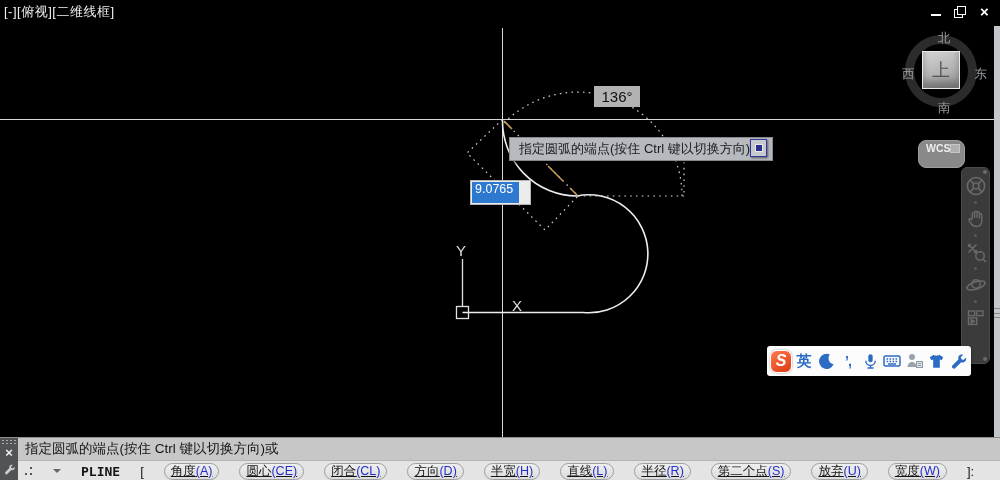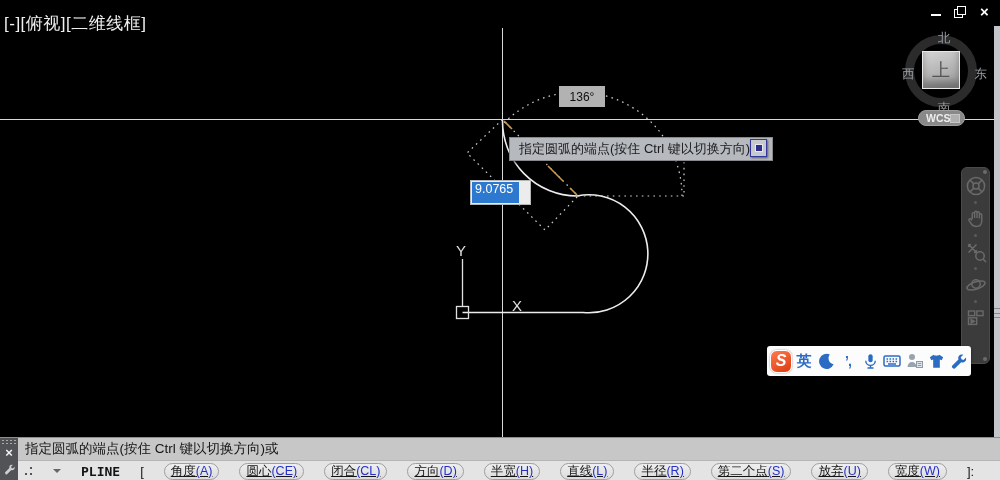--- a/index.html
+++ b/index.html
@@ -1,56 +1,56 @@
 <!DOCTYPE html>
 <html><head>
 <meta charset="utf-8">
 <style>
   html,body{margin:0;padding:0;background:#222;}
   *{box-sizing:border-box;font-family:"Liberation Sans","DejaVu Sans",sans-serif;}
   .screen{position:relative;width:1000px;height:480px;background:#000;overflow:hidden;}
 
   
-  .title-label{position:absolute;left:4px;top:12px;font-size:17px;color:#f0f0f0;letter-spacing:.5px;z-index:6;}
+  .title-label{position:absolute;left:4px;top:3px;font-size:13px;color:#f0f0f0;letter-spacing:.5px;z-index:6;}
   .win-btns{position:absolute;right:8px;top:5px;display:flex;gap:9px;z-index:6;align-items:center;}
   .wb{width:15px;height:15px;position:relative;cursor:default;}
   .wb-min i{position:absolute;left:2px;top:9px;width:10px;height:2px;background:#fff;}
   .wb-restore i.b{position:absolute;left:1px;top:4px;width:9px;height:9px;border:1.4px solid #fff;}
   .wb-restore i.f{position:absolute;left:4px;top:1px;width:9px;height:9px;border:1.4px solid #fff;background:#000;}
   .wb-close{color:#fff;font-size:15px;line-height:14px;text-align:center;font-weight:bold;}
 
   
   svg.draw{position:absolute;left:0;top:0;z-index:1;}
 
   
   .viewcube{position:absolute;left:903px;top:30px;width:82px;height:84px;z-index:2;font-size:12.5px;color:#9aa0a5;}
   .vc-ring{position:absolute;left:2px;top:5px;width:72px;height:72px;border-radius:50%;border:9px solid #2b2b2b;}
   .vc-cube{position:absolute;left:19px;top:21px;width:38px;height:38px;background:linear-gradient(160deg,#d4d4d4,#989898);border:1px solid #e9e9e9;box-shadow:inset 0 -7px 7px rgba(0,0,0,.28);display:flex;align-items:center;justify-content:center;font-size:18px;color:#555;}
   .vc-n{position:absolute;left:50%;top:0;transform:translateX(-50%);}
   .vc-s{position:absolute;left:50%;bottom:-3px;transform:translateX(-50%);}
   .vc-w{position:absolute;left:-1px;top:36px;}
   .vc-e{position:absolute;right:-2px;top:36px;}
 
   
-  .wcs{position:absolute;left:918px;top:110px;width:47px;height:16px;background:#898989;border:1px solid #9e9e9e;border-radius:8px;z-index:2;color:#eee;font-size:10.5px;font-weight:bold;line-height:14px;padding-left:7px;}
+  .wcs{position:absolute;left:918px;top:140px;width:47px;height:28px;background:#898989;border:1px solid #9e9e9e;border-radius:8px;z-index:2;color:#eee;font-size:10.5px;font-weight:bold;line-height:14px;padding-left:7px;}
   .wcs i{position:absolute;right:4px;top:3px;width:10px;height:9px;background:#b0b0b0;border:1px solid #c6c6c6;}
 
   
   .scroll-strip{position:absolute;right:0;top:26px;width:6px;height:411px;background:#c3c6ca;z-index:2;}
   .scroll-grip{position:absolute;left:0;top:282px;width:6px;height:10px;border-top:1px solid #8a8a8a;border-bottom:1px solid #8a8a8a;}
   .scroll-grip i{display:block;margin-top:4px;height:1px;background:#8a8a8a;}
 
   
   .navbar{position:absolute;left:961px;top:167px;width:29px;height:197px;background:#3b3b3b;border:1px solid #4a4a4a;border-radius:6px;z-index:3;display:flex;flex-direction:column;align-items:center;padding-top:6px;gap:9px;}
   .navbar svg{display:block;}
   .nav-dot{width:3px;height:3px;border-radius:50%;background:#5a5a5a;margin:-6px 0;}
   .nb-corner{position:absolute;width:4px;height:4px;border-radius:50%;background:#6b6b6b;}
 
   
-  .angle-badge{position:absolute;left:559px;top:86px;width:46px;height:21px;background:#b2b2b2;color:#0f0f0f;font-size:12px;display:flex;align-items:center;justify-content:center;z-index:4;}
+  .angle-badge{position:absolute;left:594px;top:86px;width:46px;height:21px;background:#b2b2b2;color:#0f0f0f;font-size:15px;display:flex;align-items:center;justify-content:center;z-index:4;}
   .dyn-tooltip{position:absolute;left:509px;top:137px;height:24px;background:#b6b9bd;border:1px solid #87898c;color:#1b1c1e;font-size:13px;line-height:22px;padding:0 9px;white-space:nowrap;z-index:4;box-shadow:2px 2px 3px rgba(0,0,0,.55);}
   .dyn-hint{position:absolute;left:750px;top:139px;width:17px;height:18px;background:#c6c9cd;border:1px solid #33379b;z-index:4;display:flex;align-items:center;justify-content:center;box-shadow:1px 1px 2px rgba(0,0,0,.5);}
   .dyn-hint i{display:block;width:8px;height:8px;background:#2c2f8e;border:1px solid #e8e8e8;}
   .dyn-field{position:absolute;left:470px;top:180px;width:61px;height:25px;background:#ececec;border:1px solid #b5b5b5;padding:1px;z-index:4;}
   .dyn-field .sel{height:100%;width:47px;background:#2e79d0;color:#fff;font-size:12.5px;line-height:15px;padding-left:3px;}
 
   
   .ime{position:absolute;left:767px;top:346px;width:204px;height:30px;background:#fcfcfc;border-radius:3px;box-shadow:0 1px 3px rgba(0,0,0,.45);z-index:5;display:flex;align-items:center;padding:0 3px;gap:2px;}
   .ime-item{width:21px;height:24px;display:flex;align-items:center;justify-content:center;}
   .sogou-logo{width:23px;height:23px;border-radius:7px;background:linear-gradient(150deg,#ff7a4d,#dd3a10);border:1.5px solid #fff;box-shadow:0 0 2px rgba(0,0,0,.45);color:#fff;font-weight:800;font-style:italic;font-size:16px;display:flex;align-items:center;justify-content:center;}

